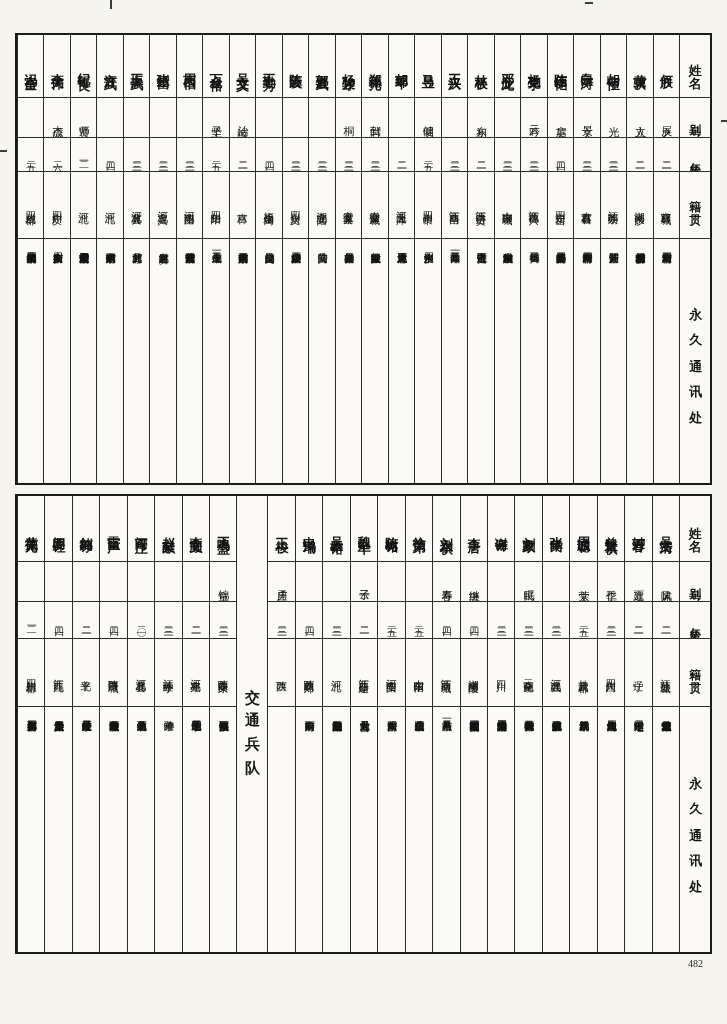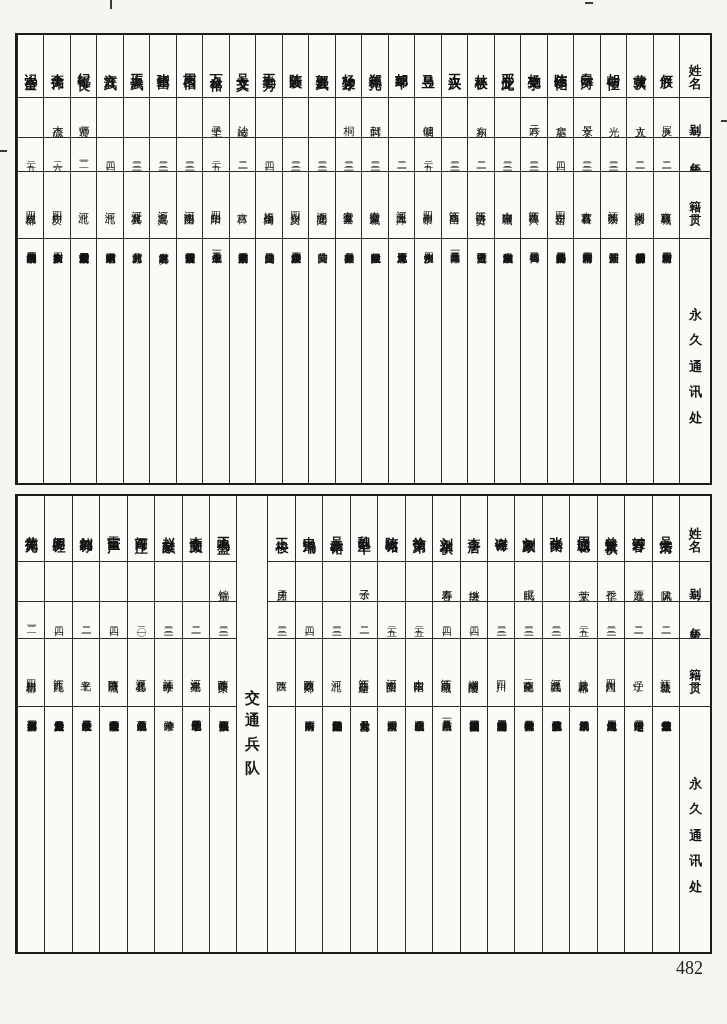--- a/index.html
+++ b/index.html
@@ -67,21 +67,21 @@
   
   .divider-cell {
     flex:1 1 auto; border-bottom:none;
     font-size:15px; font-weight:bold; letter-spacing:24px;
     justify-content:center;
   }
 
   .pagenum {
     position:absolute; right:24px; top:958px;
     font-family:"Liberation Serif", serif;
-    font-size:18px; color:#222;
+    font-size:10px; color:#222;
   }
   .crop-mark { position:absolute; background:#3a3a38; }
   .cm-1 { left:110px; top:0; width:2px; height:9px; }
   .cm-2 { left:585px; top:2px; width:8px; height:2px; }
   .cm-3 { left:0; top:150px; width:7px; height:2px; }
   .cm-4 { right:0; top:120px; width:6px; height:2px; }
 </style>
 </head>
 <body>
 

